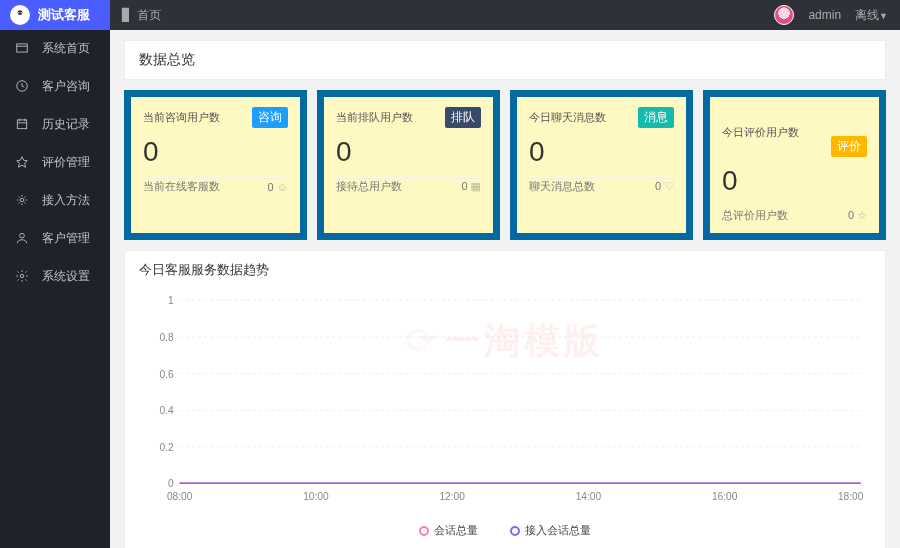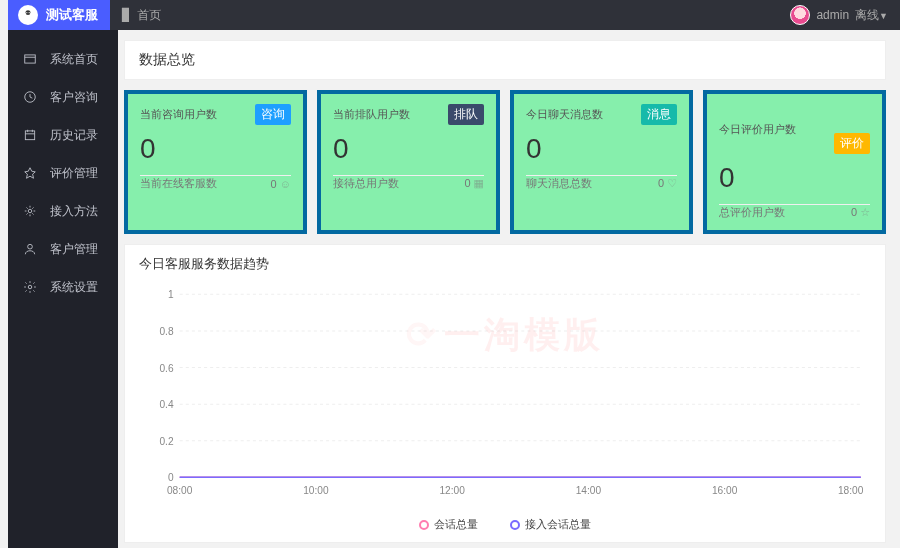--- a/index.html
+++ b/index.html
@@ -1,40 +1,40 @@
 <!DOCTYPE html>
 <html><head>
 <meta charset="utf-8">
 <style>
 * { margin: 0; padding: 0; box-sizing: border-box; }
 body { font-family: -apple-system, "Microsoft YaHei", sans-serif; font-size: 12px; color: #333; background: #f2f2f2; width: 900px; height: 548px; overflow: hidden; }
 
-.sidebar { position: absolute; left: 8px; top: 0; width: 110px; height: 548px; background: #20222a; color: #fff; }
+.sidebar { position: absolute; left: 0; top: 0; width: 110px; height: 548px; background: #20222a; color: #fff; }
 .brand { display: flex; align-items: center; height: 30px; padding: 0 10px; background: #4a5dff; }
 .brand-avatar { width: 20px; height: 20px; border-radius: 50%; background: #fff; display: flex; align-items: center; justify-content: center; margin-right: 8px; }
 .brand-avatar svg { width: 14px; height: 14px; }
 .brand-title { font-size: 13px; font-weight: bold; }
 .nav { padding-top: 10px; }
-.nav-item { display: flex; align-items: center; height: 38px; padding: 0 14px; cursor: pointer; color: #c0c3cc; }
+.nav-item { display: flex; align-items: flex-start; height: 38px; padding: 0 14px; cursor: pointer; color: #c0c3cc; }
 .nav-icon { width: 16px; height: 16px; margin-right: 12px; display: flex; align-items: center; justify-content: center; }
 .nav-icon svg { width: 14px; height: 14px; stroke: currentColor; fill: none; stroke-width: 1.5; }
 .nav-label { font-size: 12px; }
 
 .topbar { position: absolute; left: 110px; top: 0; right: 0; height: 30px; background: #2f3139; color: #aaa; display: flex; align-items: center; padding: 0 12px; justify-content: space-between; }
 .topbar-left { display: flex; align-items: center; gap: 6px; }
-.topbar-right { display: flex; align-items: center; gap: 6px; }
+.topbar-right { display: flex; align-items: center; gap: 14px; }
 .top-avatar { width: 20px; height: 20px; border-radius: 50%; background: radial-gradient(circle at 50% 40%, #ffd9e0 40%, #e84a8f 42%); border: 1px solid #fff; }
 .caret { font-size: 9px; }
 
 .main { position: absolute; left: 110px; top: 30px; right: 0; bottom: 0; padding: 10px 14px; overflow: hidden; }
 .panel { background: #fff; border: 1px solid #eee; padding: 10px 14px; margin-bottom: 10px; }
 .panel-title { font-size: 14px; color: #333; }
 
 .cards { display: flex; gap: 10px; margin-bottom: 10px; }
-.card { flex: 1; background: #86efac; border: 4px solid #0369a1; padding: 10px 12px; }
+.card { flex: 1; background: #fef9c3; border: 7px solid #0369a1; padding: 10px 12px; }
 .card-top { display: flex; justify-content: space-between; align-items: center; margin-bottom: 8px; }
 .card-label { font-size: 11px; color: #555; }
 .badge { font-size: 12px; padding: 2px 6px; border-radius: 2px; color: #fff; }
 .badge-blue { background: #1e9fff; }
 .badge-navy { background: #3a4a6b; }
 .badge-teal { background: #16baaa; }
 .badge-orange { background: #ffb800; margin-top: 29px; }
 .card-value { font-size: 28px; color: #333; margin-bottom: 10px; }
 .card-bottom { display: flex; justify-content: space-between; align-items: center; font-size: 11px; color: #777; border-top: 1px solid #f0f0f0; }
 .card-bottom-icon { opacity: 0.5; }

